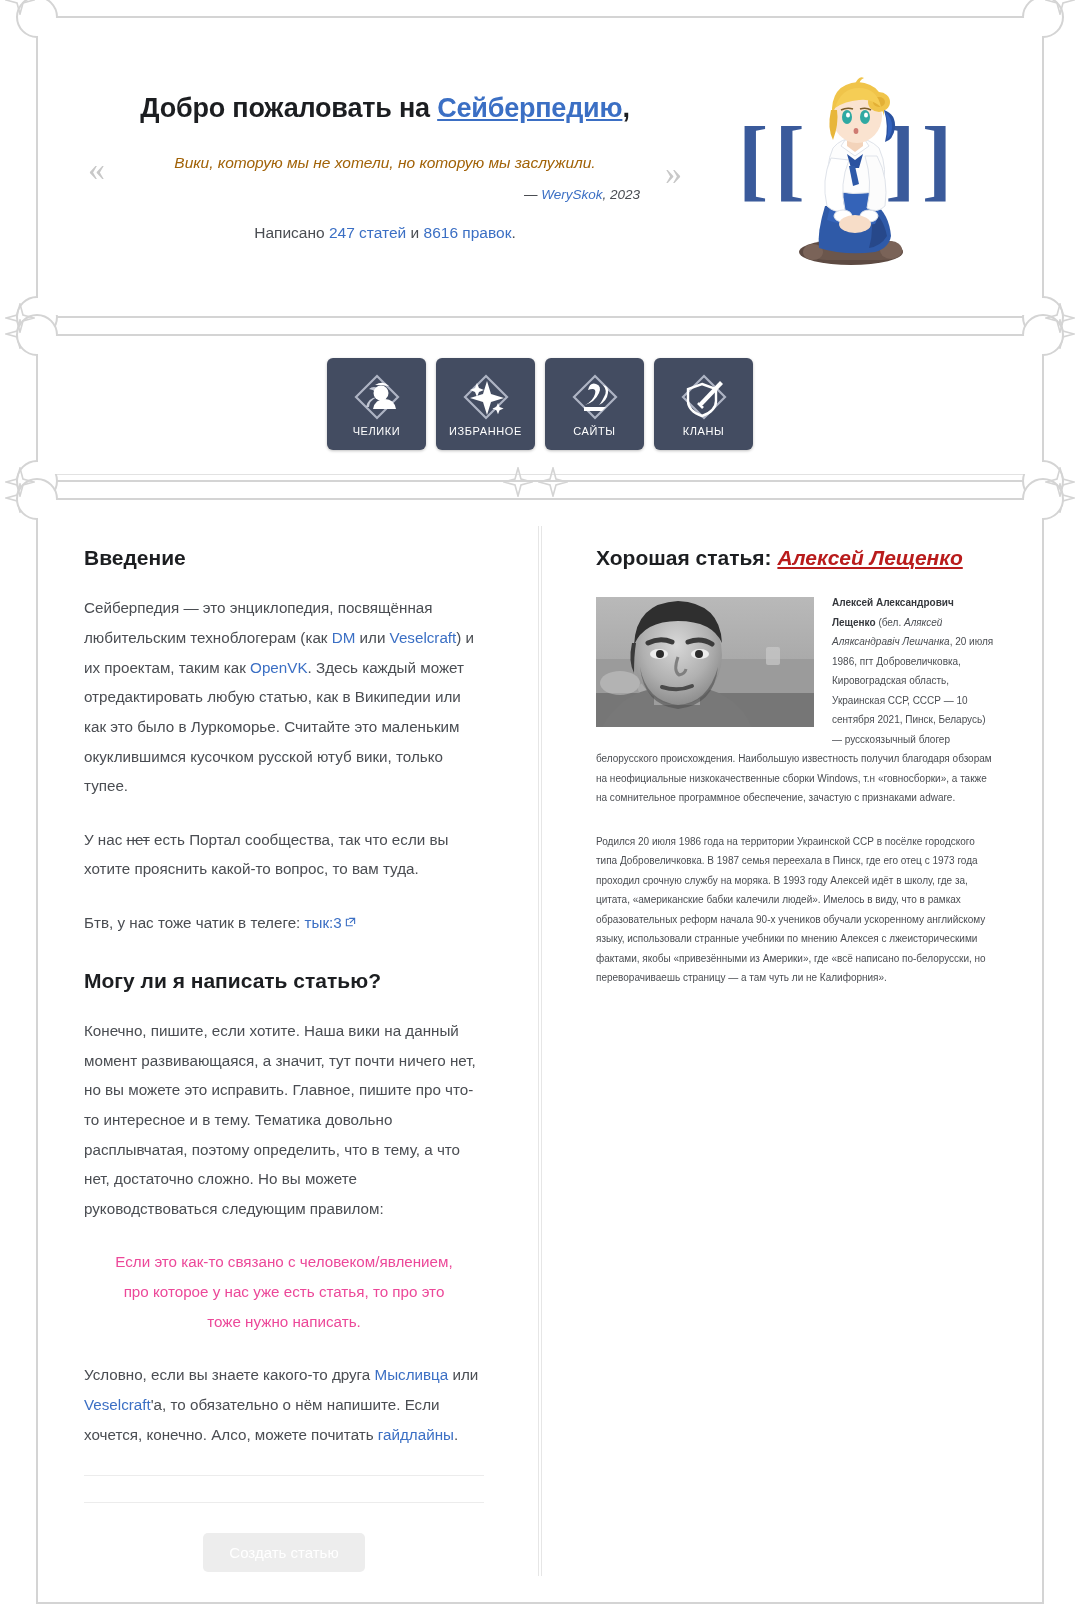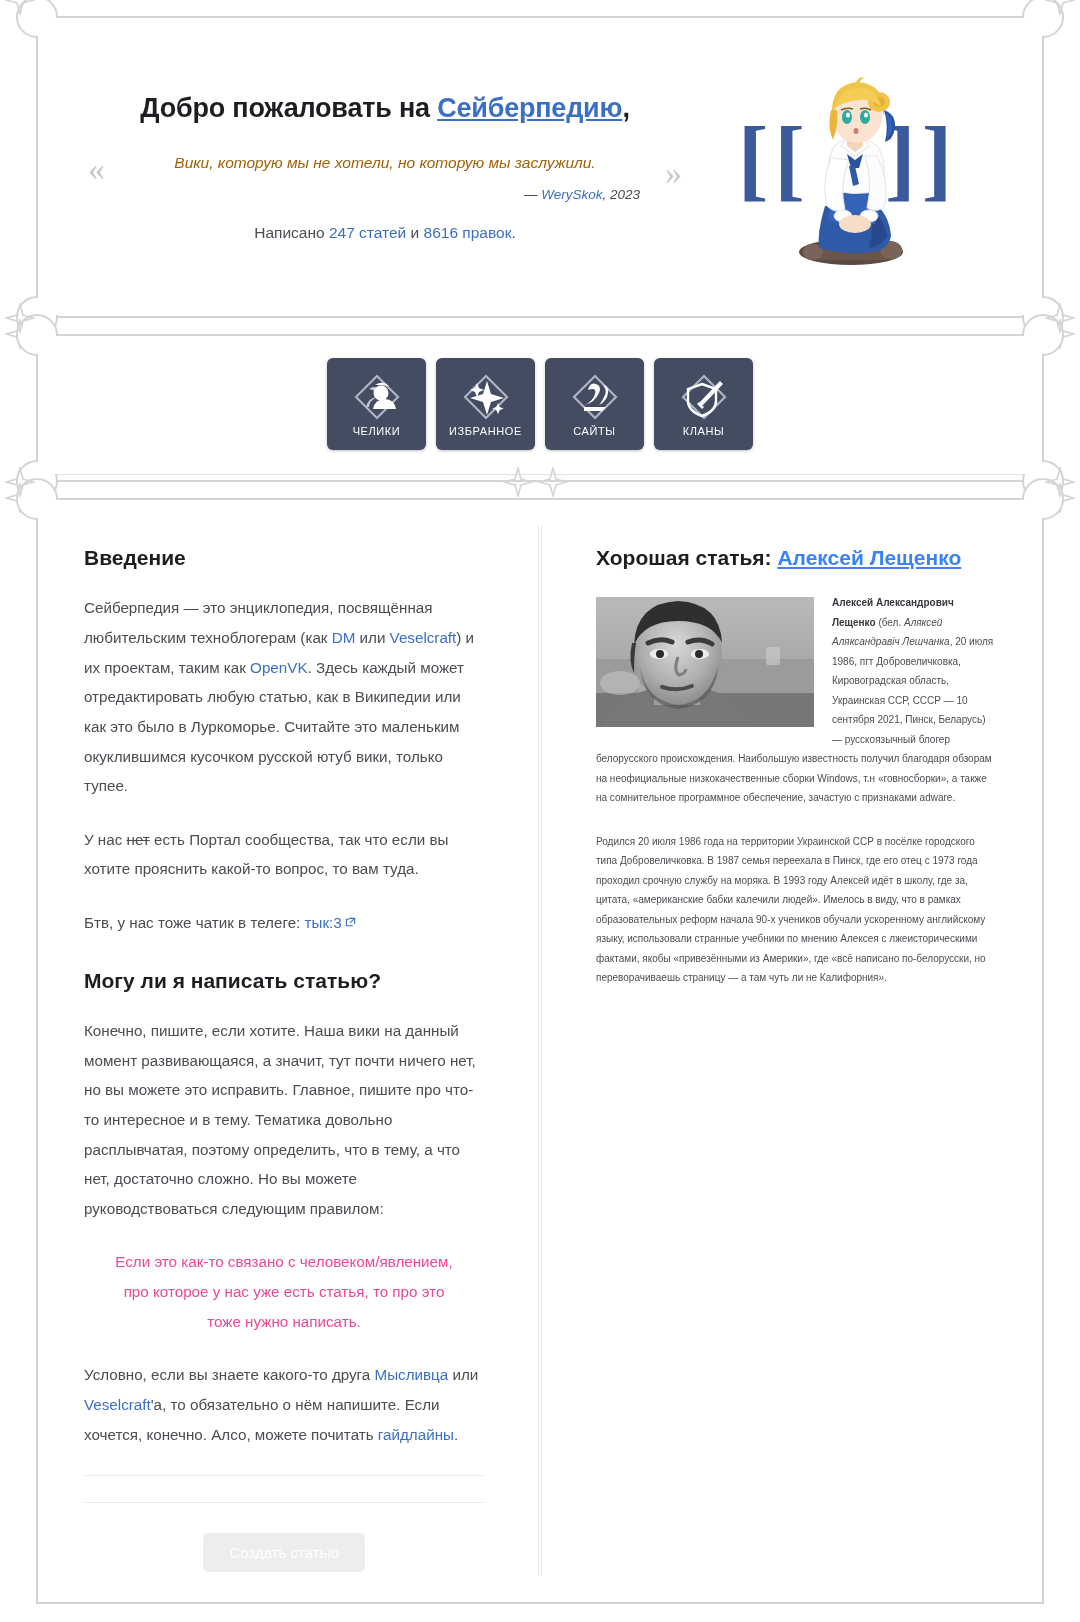--- a/index.html
+++ b/index.html
@@ -188,21 +188,21 @@
     margin: 26px 0;
   }
 
   h2.sec {
     font-size: 21px;
     font-weight: bold;
     color: #1c1e21;
     margin-bottom: 22px;
     line-height: 1.3;
   }
-  h2.sec .accent { color: #3b82f6; }
+  h2.sec .accent { color: #b91c1c; font-style: italic; }
 
   p.body {
     font-size: 15.2px;
     line-height: 1.95;
     color: #4a4d52;
     margin-bottom: 24px;
   }
   p.body a, .lnk { color: #3b6fc4; text-decoration: none; }
   .strike { text-decoration: line-through; }
 

